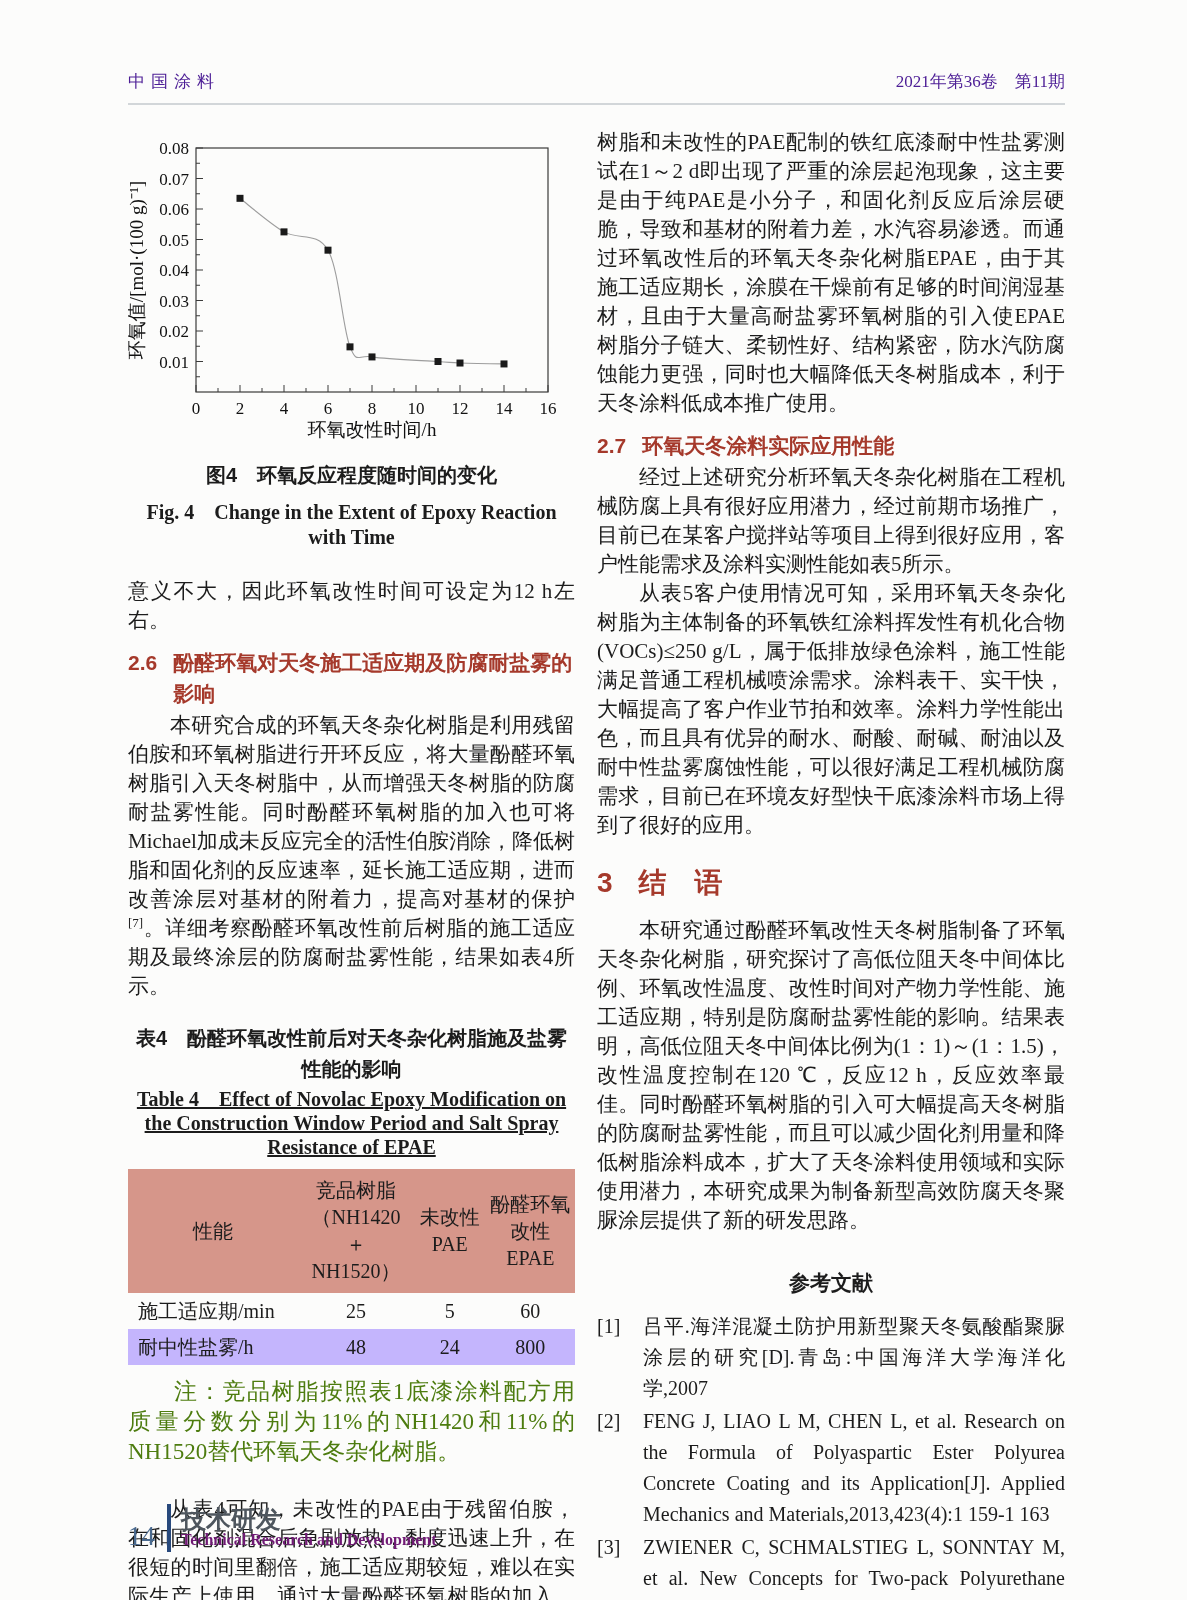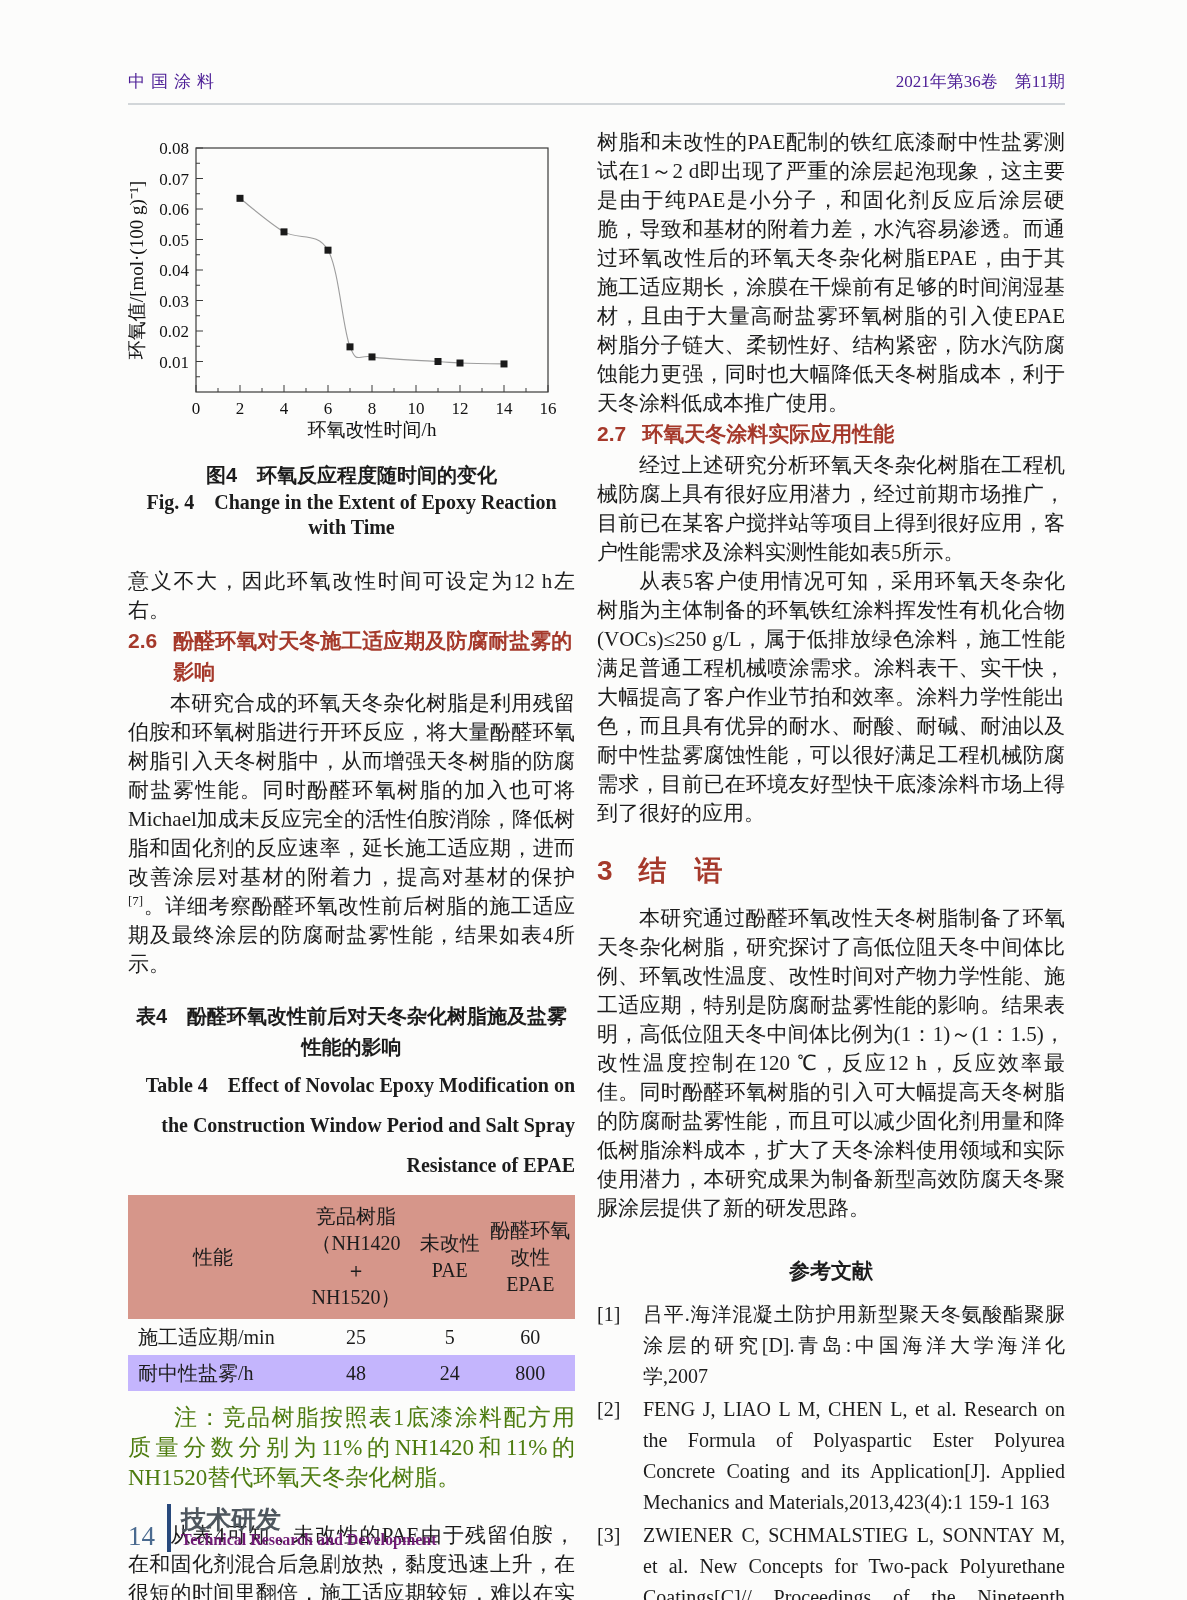--- a/index.html
+++ b/index.html
@@ -25,36 +25,36 @@
   .col-l { width:447px; }
   .col-r { width:468px; }
   
   .par { font-size:21px; line-height:29px; text-align:justify; }
   .indent { text-indent:2em; }
   sup.cite { font-size:13px; line-height:0; }
   
   .sec {
     display:flex; gap:16px; align-items:baseline;
     font-family:"Liberation Sans", sans-serif; font-weight:bold;
-    color:#a5392b; font-size:21px; line-height:31px; margin:0 0 2px 0;
+    color:#a5392b; font-size:21px; line-height:31px; margin:12px 0 2px 0;
   }
   .sec-big {
     display:flex; gap:26px; align-items:baseline;
     font-family:"Liberation Sans", sans-serif; font-weight:bold;
     color:#a5392b; font-size:28px; line-height:34px; margin:26px 0 16px 0;
   }
   
   .fig-cap-cn { font-family:"Liberation Sans", sans-serif; font-weight:bold;
     font-size:20px; text-align:center; margin-top:12px; }
-  .fig-cap-en { font-weight:bold; font-size:20px; text-align:center; margin-top:0; }
+  .fig-cap-en { font-weight:bold; font-size:20px; text-align:center; margin-top:10px; }
   .cont-par { margin-top:28px; }
   
   .tbl-cap-cn { font-family:"Liberation Sans", sans-serif; font-weight:bold;
     font-size:20px; line-height:31px; text-align:center; margin-top:22px; }
-  .tbl-cap-en { font-weight:bold; font-size:20px; line-height:40px; text-align:right; margin-top:2px; }
+  .tbl-cap-en { font-weight:bold; font-size:20px; line-height:24px; text-align:center; margin-top:2px;text-decoration:underline; }
   table.t4 { width:100%; border-collapse:collapse; margin-top:10px; font-size:20px; }
   table.t4 th {
     background:#d6968a; font-weight:normal; text-align:center;
     vertical-align:middle; padding:8px 4px; line-height:27px;
   }
   table.t4 td { padding:5px 4px; text-align:center; line-height:26px; }
   table.t4 .lblcell { text-align:left; padding-left:10px; }
   table.t4 tr.alt td { background:#c4b5fd;margin-top:42px; }
   table.t4 .c1 { width:38%; } table.t4 .c2 { width:26%; }
   table.t4 .c3 { width:16%; } table.t4 .c4 { width:20%; }

